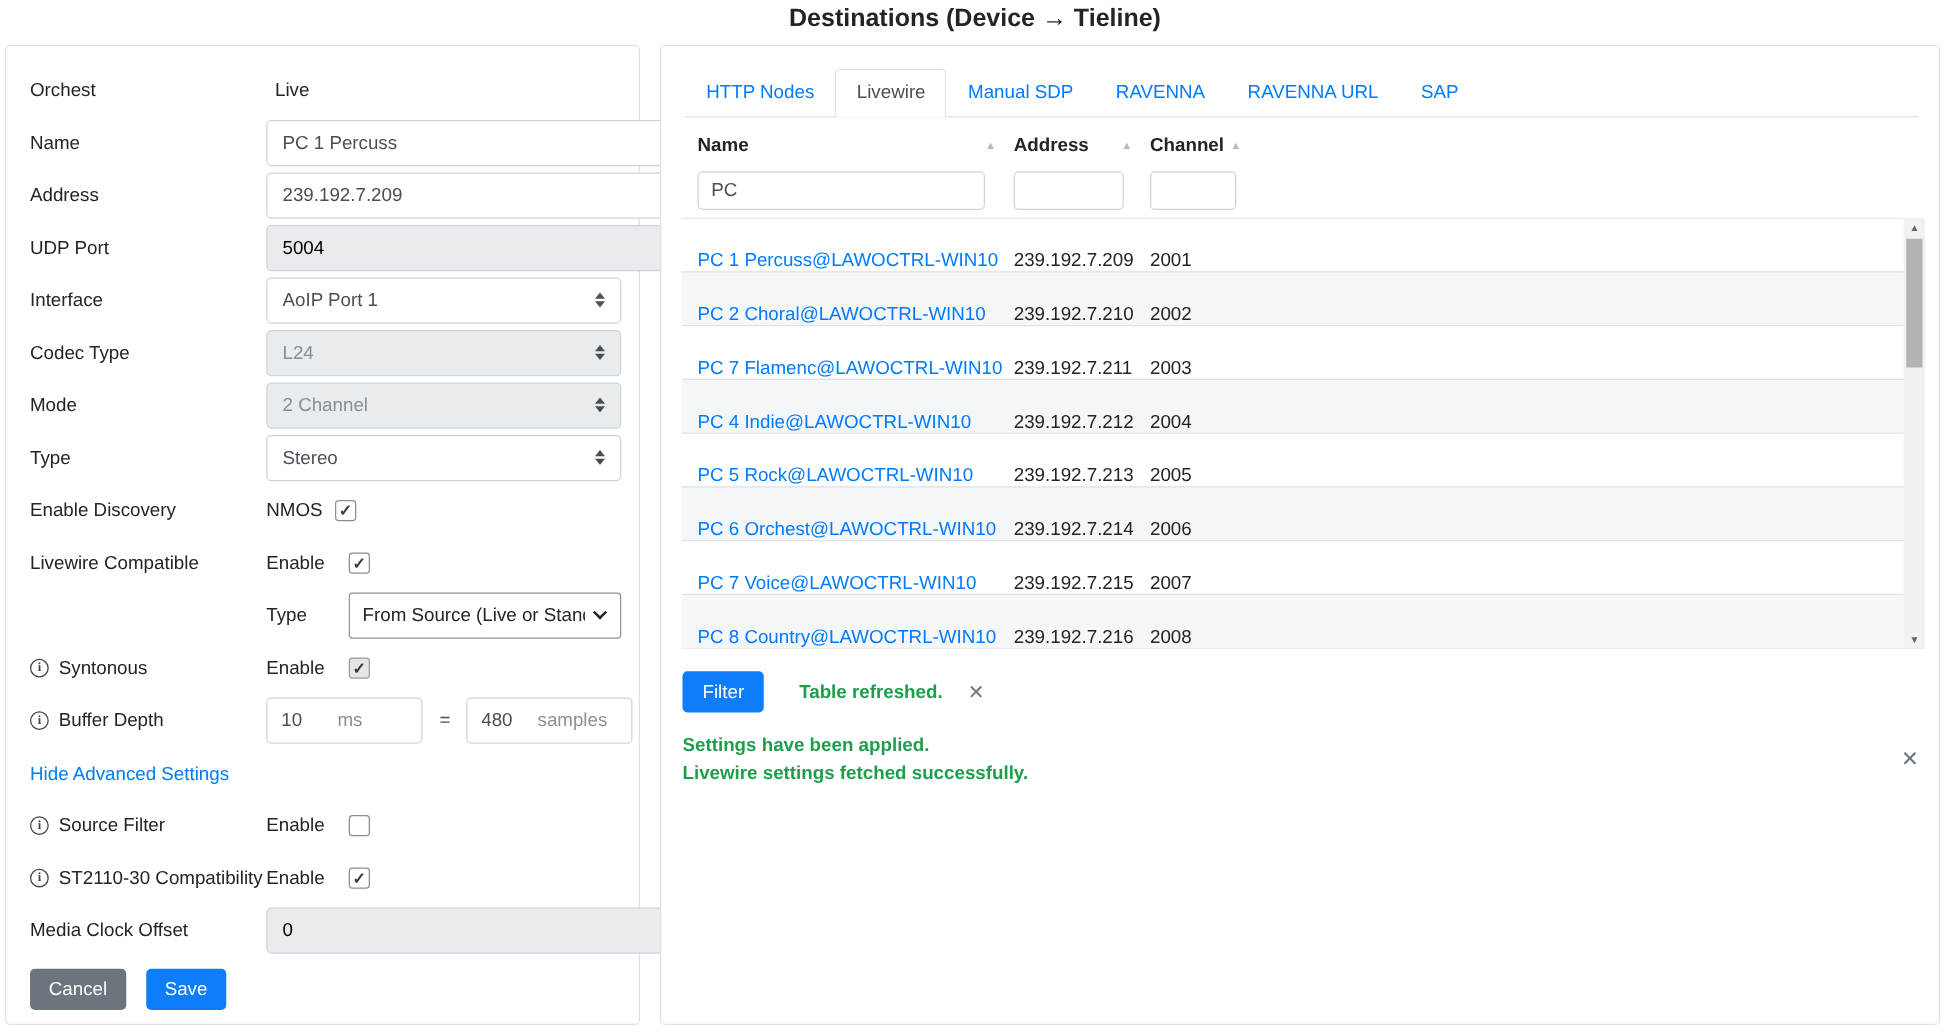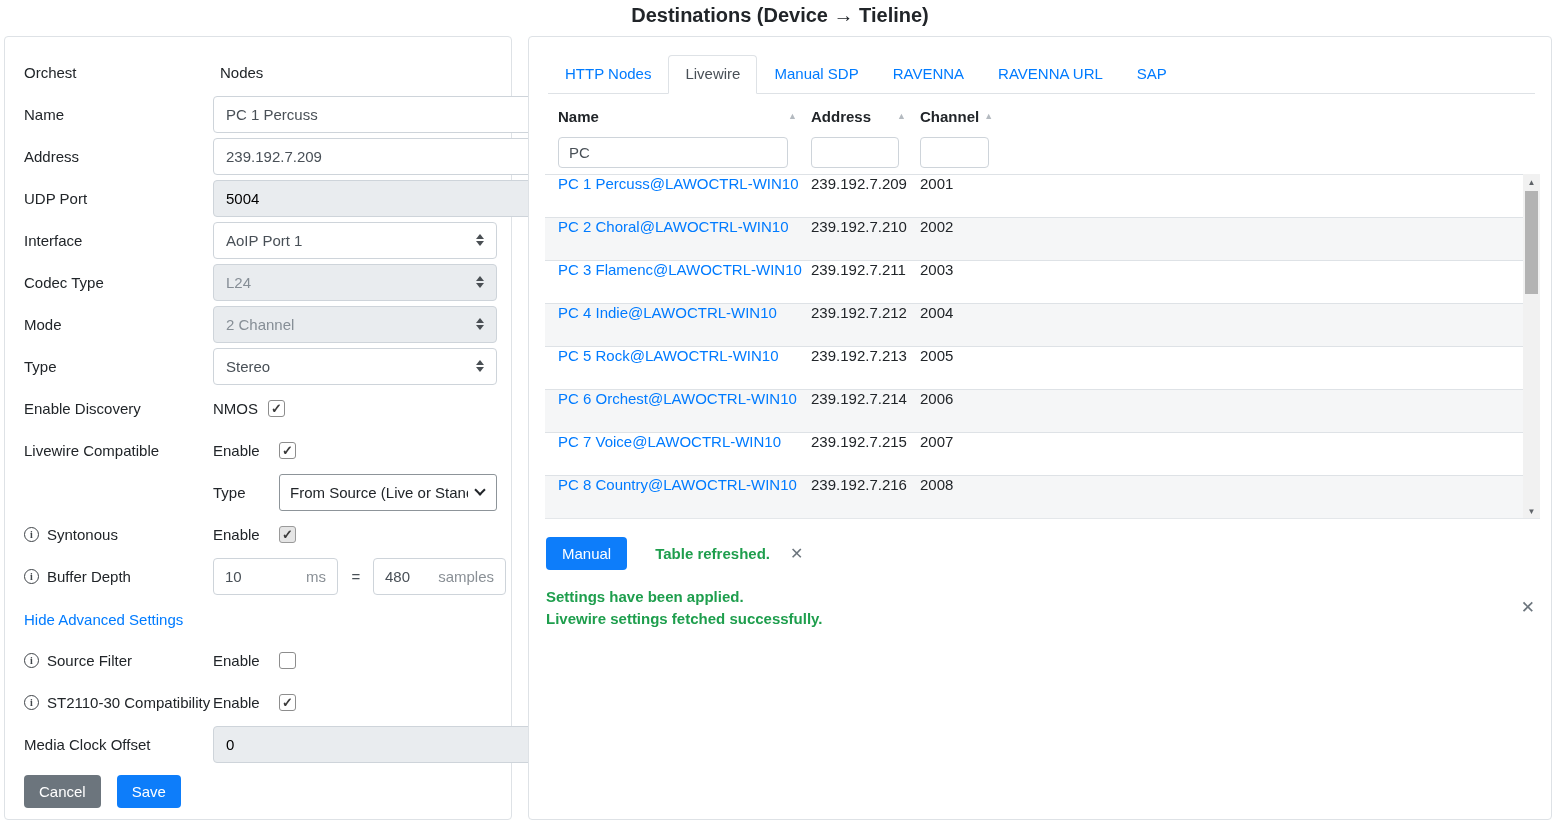--- a/index.html
+++ b/index.html
@@ -43,21 +43,21 @@
     display:inline-flex; align-items:center; justify-content:center; font-size:13px; font-weight:700;
     color:#3b3b3b; line-height:1; cursor:pointer; }
   .checkbox.gray { background:#e5e5e5; border-color:#9a9a9a; }
   .cb-gap { margin-left:10px; }
 
   .info-icon { width:15px; height:15px; border:1px solid #3f4449; border-radius:50%;
     display:inline-flex; align-items:center; justify-content:center; flex:0 0 auto;
     font-size:10px; font-weight:700; font-family:"Liberation Serif",serif; color:#3f4449; }
 
   .unitbox { height:37px; border:1px solid #ced4da; border-radius:4px; background:#fff;
-    display:flex; align-items:center; justify-content:space-between; padding:0 11px; }
+    display:flex; align-items:center; padding:0 11px; }
   .unitbox input { border:none; outline:none; font-size:15px; color:#495057; width:45px;
     font-family:"Liberation Sans",sans-serif; }
   .unit { font-size:15px; color:#8a9096; }
   .ubox-ms { width:125px; }
   .ubox-samples { width:133px; margin-left:8px; }
   .equals { margin:0 0 0 9px; font-size:15px; color:#495057; width:18px; text-align:center; }
 
   .link-row { height:24px; margin:12px 0 10px 0; display:flex; align-items:center; }
   .blue-link { color:#007bff; font-size:15px; text-decoration:none; cursor:pointer; }
 
@@ -84,21 +84,21 @@
   .filter-row { display:flex; margin-top:6px; }
   .filter-input { height:31px; border:1px solid #ced4da; border-radius:4px; padding:0 10px;
     font-size:15px; color:#495057; font-family:"Liberation Sans",sans-serif; }
   .fi-name { width:230px; margin-left:13px; }
   .fi-addr { width:88px;  margin-left:23px; }
   .fi-chan { width:69px;  margin-left:21px; }
 
   .table-scroll { position:absolute; left:16px; top:137px; width:995px; height:345px;
     overflow:hidden; border-bottom:1px solid #e4e7ea; }
   .rows-wrap { margin-right:17px; }
-  .trow { display:flex; align-items:flex-start; height:43px; border-top:1px solid #dee2e6; }
+  .trow { display:flex; align-items:flex-end; height:43px; border-top:1px solid #dee2e6; }
   .trow.striped { background:#f5f6f7; }
   .tcell { font-size:15px; }
   .tc-name { width:266px; padding-left:13px; color:#007bff; text-decoration:none; cursor:pointer;
     white-space:nowrap; overflow:hidden; }
   .tc-addr { width:109px; color:#212529; }
   .tc-chan { color:#212529; }
 
   .vscrollbar { position:absolute; right:0; top:0; width:17px; height:345px; background:#f1f1f1; }
   .sb-arrow { position:absolute; left:0; width:17px; height:16px; display:flex; align-items:center;
     justify-content:center; font-size:8px; color:#5f6368; }
@@ -120,21 +120,21 @@
 
 <div class="page">
 
   <div class="page-title">Destinations (Device → Tieline)</div>
 
   <section class="card left-card">
 
     <div class="frow">
       <span class="flabel">Orchest</span>
       <div class="fcontrol">
-          <span class="plain-value">Nodes</span>
+          <span class="plain-value">Live</span>
         </div>
     </div>
 
     <div class="frow">
       <span class="flabel">Name</span>
       <div class="fcontrol">
           <input class="tinput" value="PC 1 Percuss" style="">
         </div>
     </div>
 
@@ -349,21 +349,21 @@
           <a class="tcell tc-name">PC 1 Percuss@LAWOCTRL-WIN10</a>
           <span class="tcell tc-addr">239.192.7.209</span>
           <span class="tcell tc-chan">2001</span>
         </div>
         <div class="trow striped">
           <a class="tcell tc-name">PC 2 Choral@LAWOCTRL-WIN10</a>
           <span class="tcell tc-addr">239.192.7.210</span>
           <span class="tcell tc-chan">2002</span>
         </div>
         <div class="trow">
-          <a class="tcell tc-name">PC 3 Flamenc@LAWOCTRL-WIN10</a>
+          <a class="tcell tc-name">PC 7 Flamenc@LAWOCTRL-WIN10</a>
           <span class="tcell tc-addr">239.192.7.211</span>
           <span class="tcell tc-chan">2003</span>
         </div>
         <div class="trow striped">
           <a class="tcell tc-name">PC 4 Indie@LAWOCTRL-WIN10</a>
           <span class="tcell tc-addr">239.192.7.212</span>
           <span class="tcell tc-chan">2004</span>
         </div>
         <div class="trow">
           <a class="tcell tc-name">PC 5 Rock@LAWOCTRL-WIN10</a>
@@ -387,21 +387,21 @@
         </div>
       </div>
       <div class="vscrollbar">
         <span class="sb-arrow sb-up">▲</span>
         <span class="sb-thumb"></span>
         <span class="sb-arrow sb-down">▼</span>
       </div>
     </div>
 
     <div class="refresh-row">
-      <button class="btn btn-blue btn-refresh">Manual</button>
+      <button class="btn btn-blue btn-refresh">Filter</button>
       <span class="refresh-status">Table refreshed.</span>
       <span class="close-icon refresh-close">✕</span>
     </div>
 
     <div class="messages">
       <div class="msg">Settings have been applied.</div>
       <div class="msg">Livewire settings fetched successfully.</div>
     </div>
 
     <span class="close-icon panel-close">✕</span>

